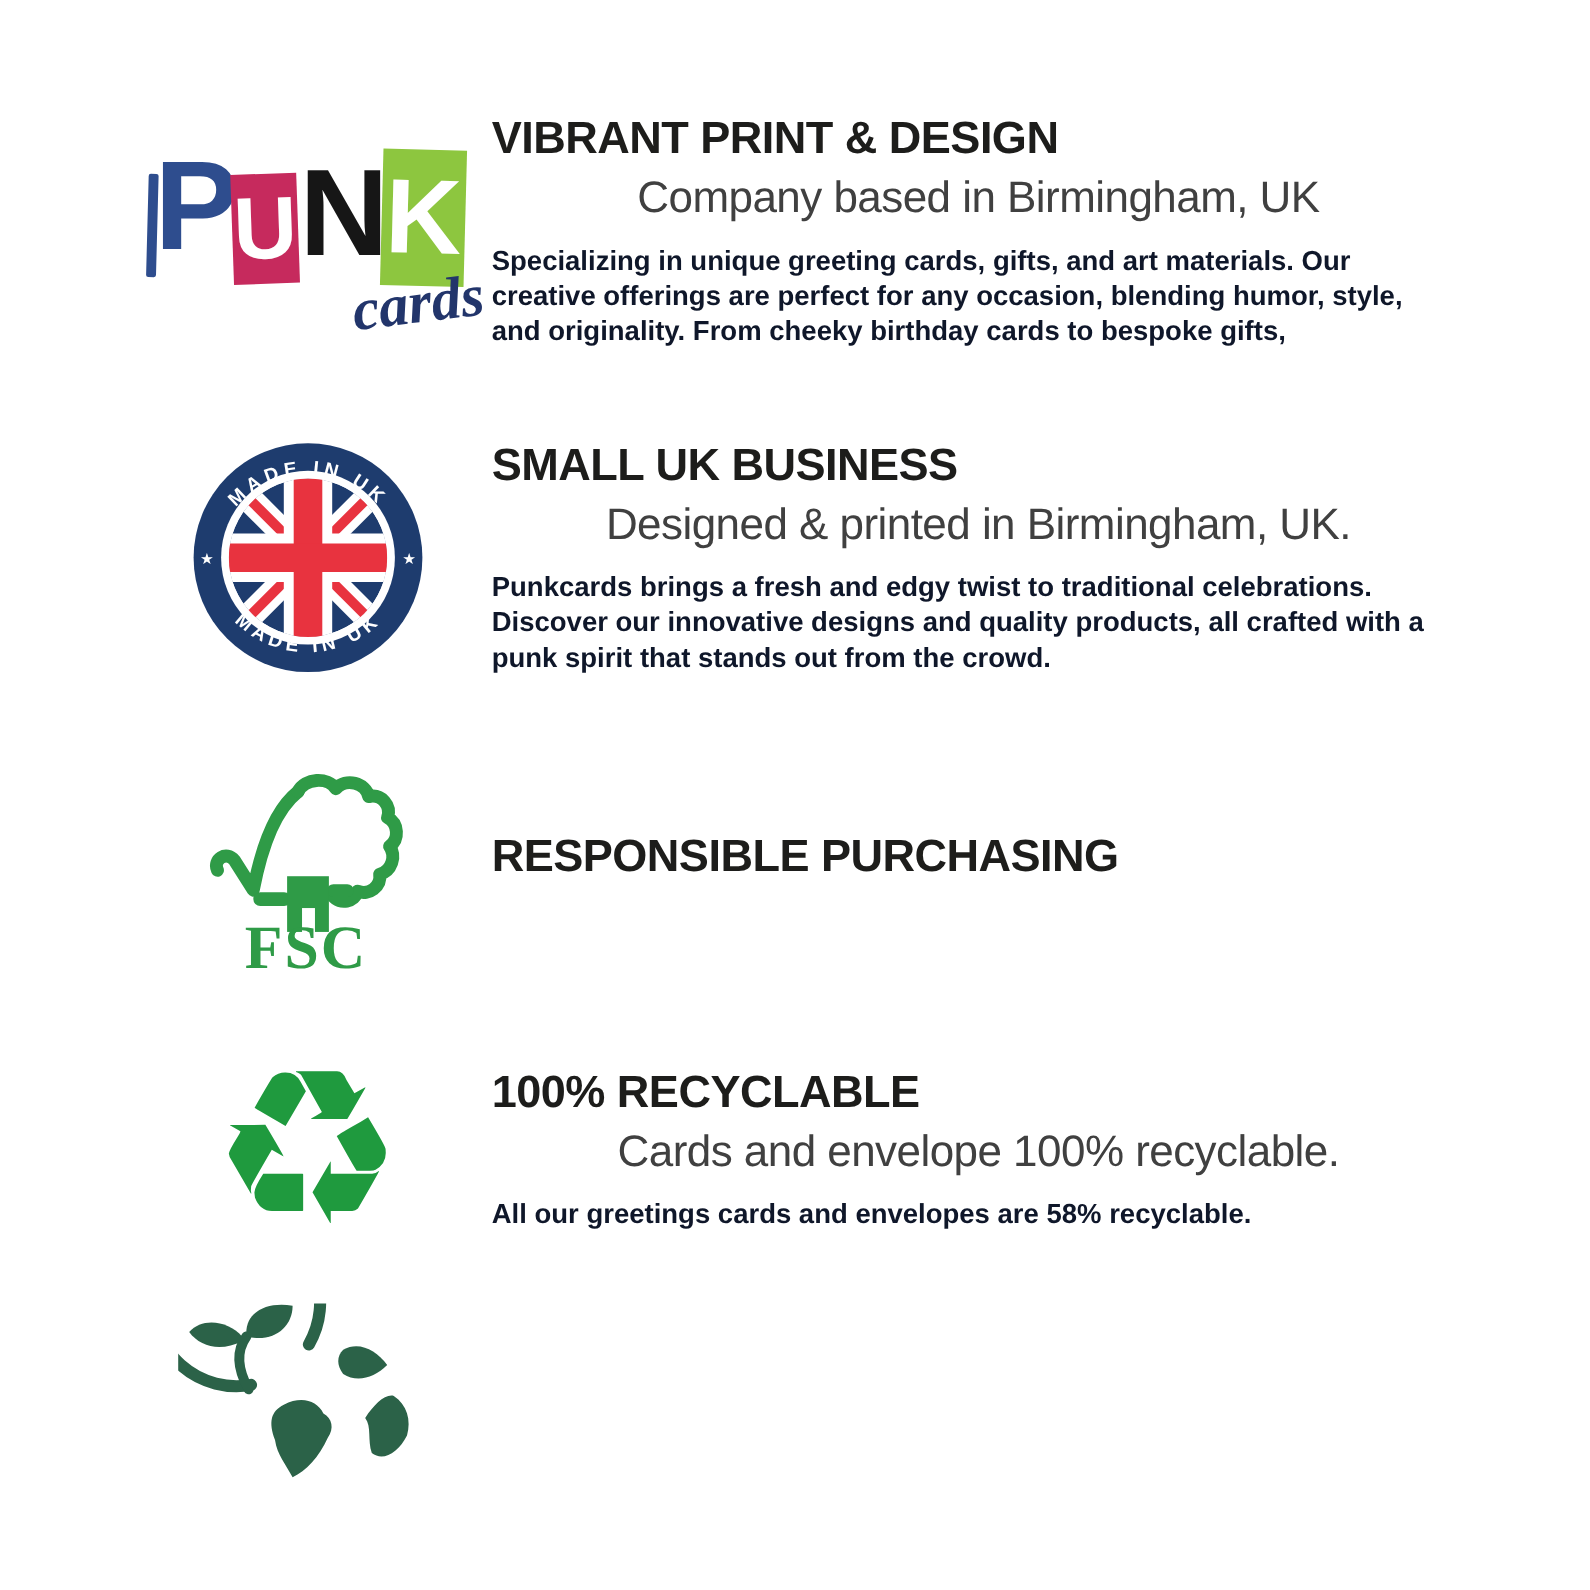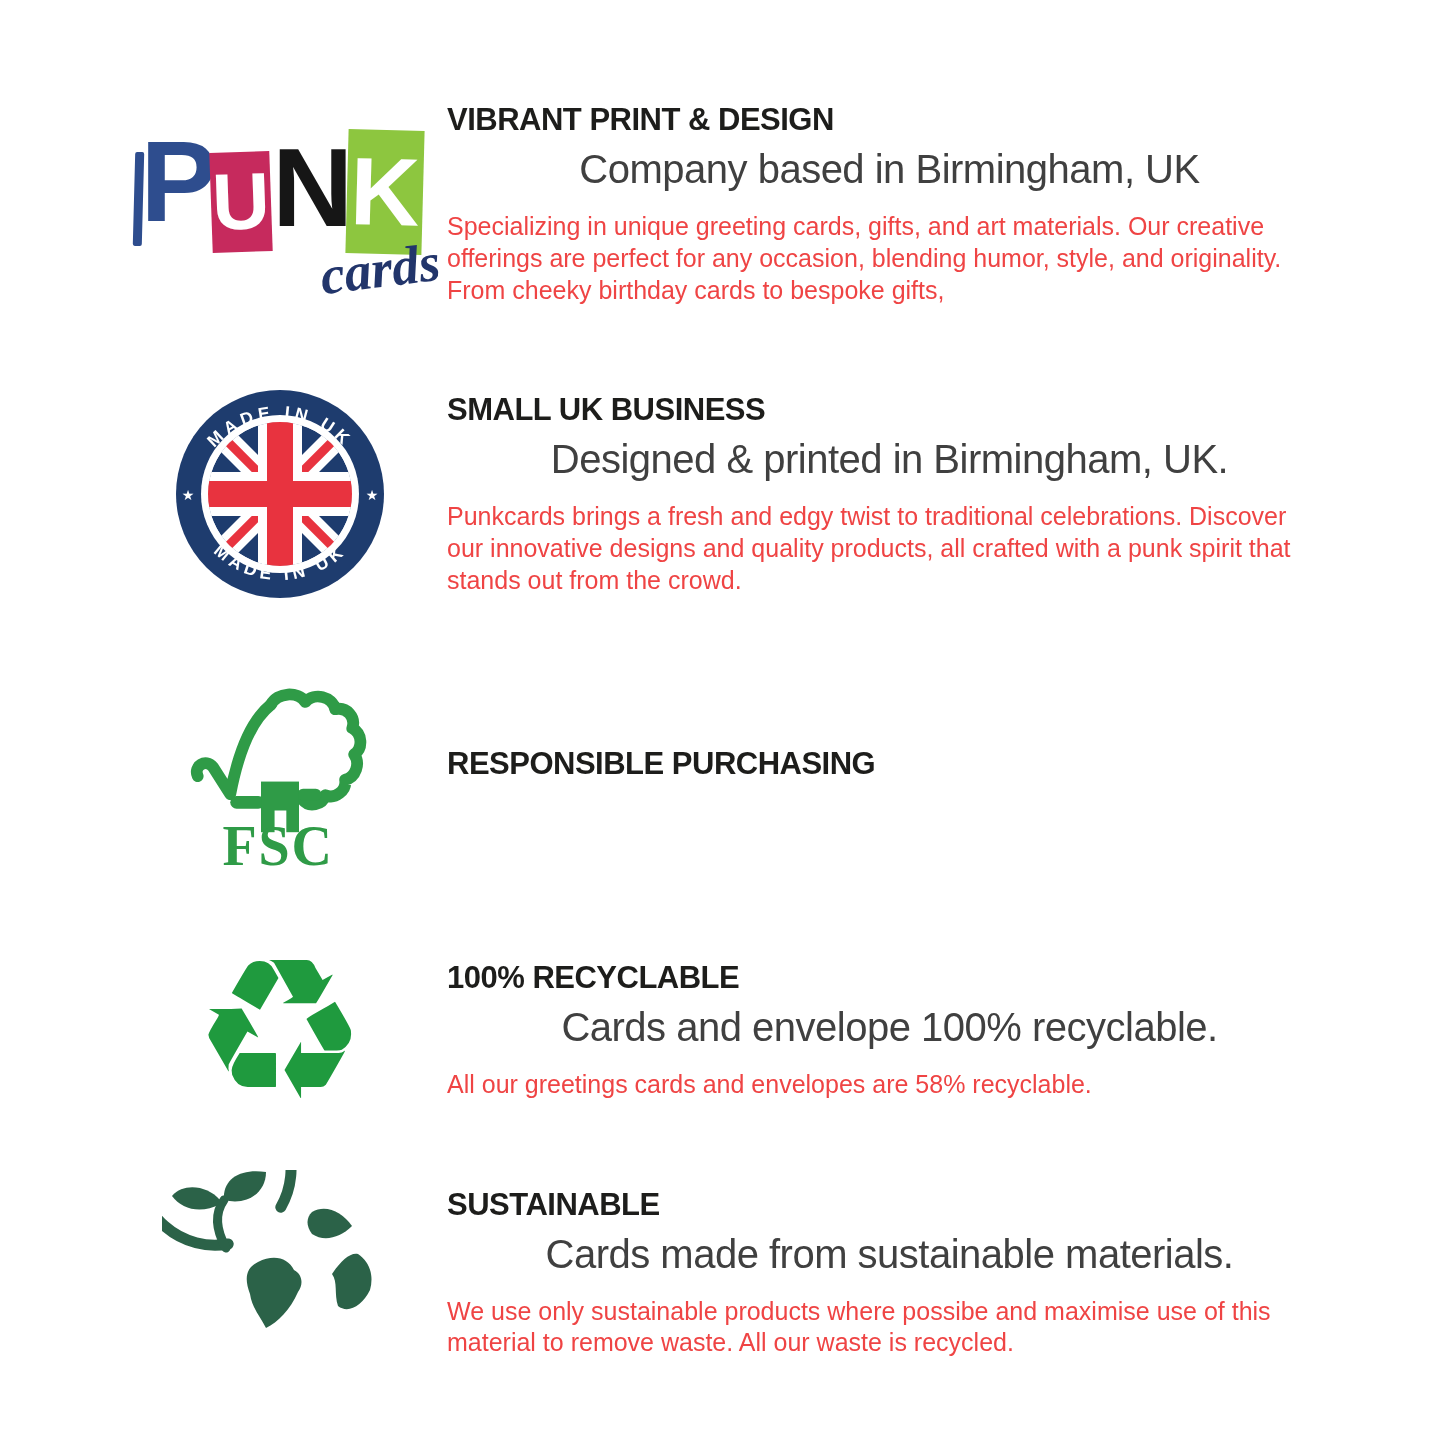--- a/index.html
+++ b/index.html
@@ -15,29 +15,29 @@
   .row-2 { margin-bottom:64px; }
   .row-3 { margin-bottom:60px; }
   .row-4 { margin-bottom:42px; }
   .icon-cell {
     flex:0 0 447px; box-sizing:border-box;
     display:flex; justify-content:center; align-items:center;
     padding-left:112px;
   }
   .text-cell { flex:1; max-width:885px; }
   .heading {
-    font-size:31px; font-weight:bold; letter-spacing:-0.5px;
+    font-size:41px; font-weight:bold; letter-spacing:-0.5px;
     margin:0 0 9px 0; color:#1d1d1b;
   }
   .subheading {
     font-size:40px; font-weight:normal; letter-spacing:-0.5px;
     margin:0 0 19px 0; color:#404040;text-align:center;
   }
   .body-text {
-    font-size:25px; line-height:1.27; margin:0; max-width:872px; color:#ef4444;
+    font-size:25px; line-height:1.27; margin:0; max-width:872px; color:#0f172a;font-weight:bold;
   }
 
   
   .punk-logo { position:relative; width:292px; height:152px; display:flex; align-items:flex-start; }
   .p-bar { width:9px; height:94px; background:#2e4d8e; margin-top:24px; transform:rotate(1.5deg); border-radius:2px; }
   .p-letter { font-size:115px; font-weight:800; color:#2e4d8e; line-height:1; margin:-4px 0 0 -2px; }
   .u-box { width:60px; height:100px; background:#c62a5d; margin:24px 0 0 -6px; transform:rotate(-2deg);
            display:flex; align-items:center; justify-content:center; }
   .u-box span { font-size:80px; font-weight:800; color:#ffffff; line-height:1; }
   .n-letter { font-size:112px; font-weight:900; color:#161616; line-height:1; margin:4px 0 0 1px; letter-spacing:-4px; }
@@ -165,20 +165,15 @@
           <path d="M62,30 C60,8 80,-2 104,2 C104,22 86,36 62,30 Z"></path>
           <path d="M58,34 C40,44 20,40 10,26 C22,12 46,16 58,30 Z"></path>
         </g>
         <g fill="#2b6248">
           <path d="M150,42 C164,34 180,42 190,56 C178,68 162,72 150,64 C144,56 144,48 150,42 Z"></path>
           <path d="M196,84 C208,92 212,106 208,120 C200,136 186,144 176,136 C172,124 176,112 170,104 C178,92 188,82 196,84 Z"></path>
           <path d="M96,92 C112,84 126,88 132,100 C140,104 142,114 136,122 C128,140 116,152 104,158 C98,146 90,138 88,124 C82,108 84,98 96,92 Z"></path>
         </g>
       </svg>
     </div>
-    <div class="text-cell">
-      <h2 class="heading">SUSTAINABLE</h2>
-      <div class="subheading">Cards made from sustainable materials.</div>
-      <p class="body-text">We use only sustainable products where possibe and maximise use of this material to remove waste. All our waste is recycled.</p>
-    </div>
   </div>
 
 </div>
 
 </body></html>

